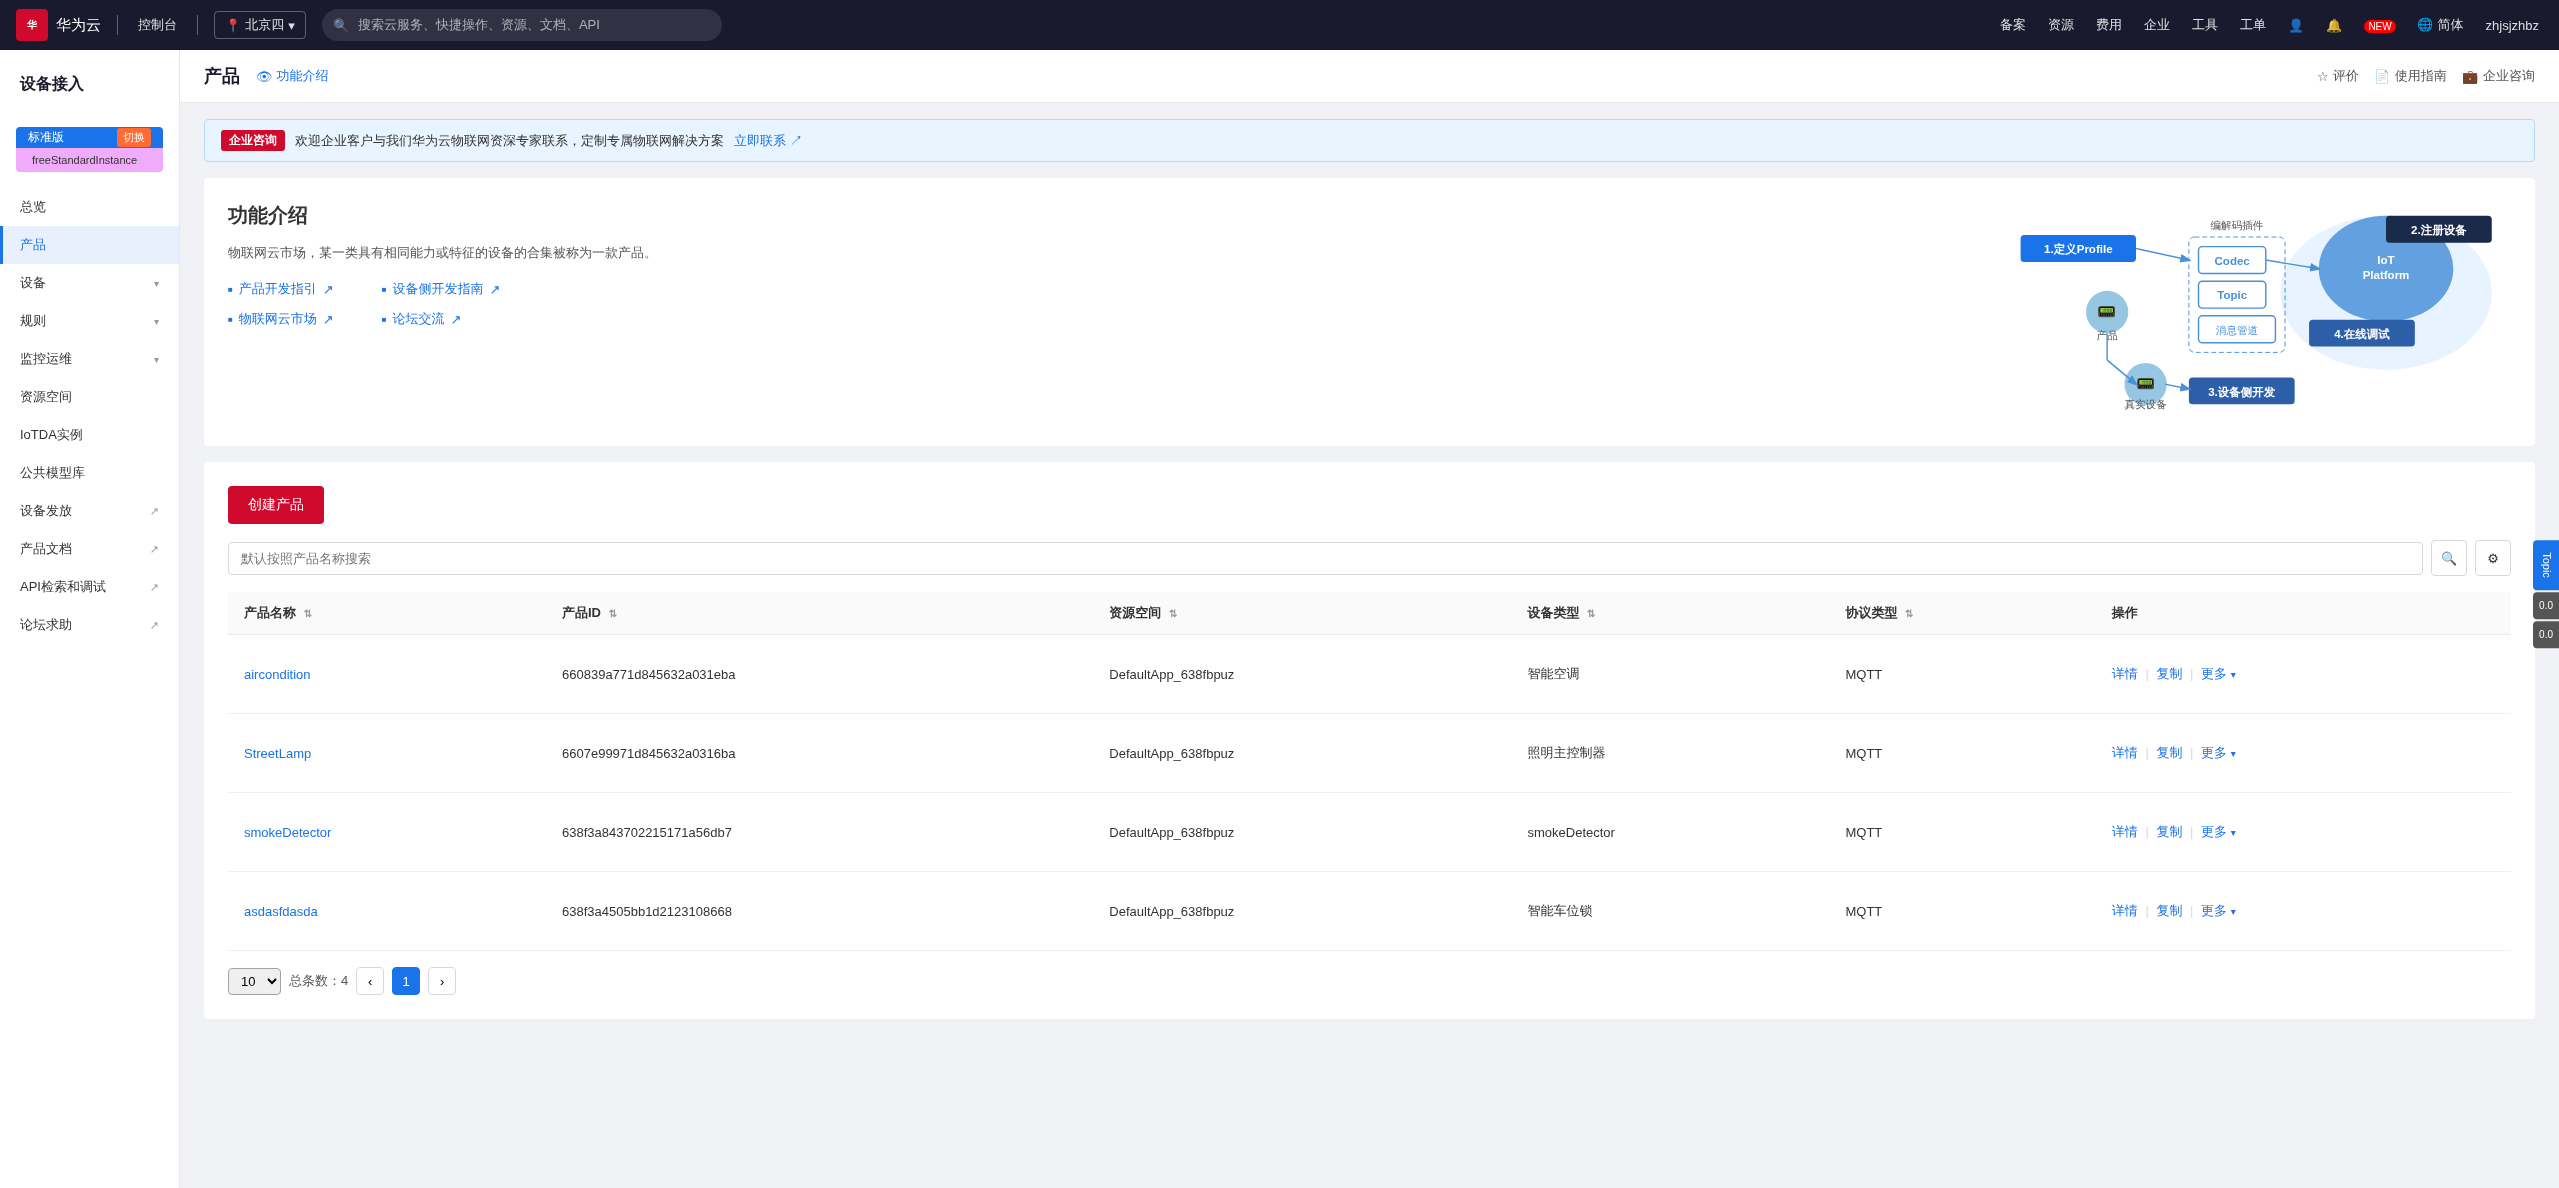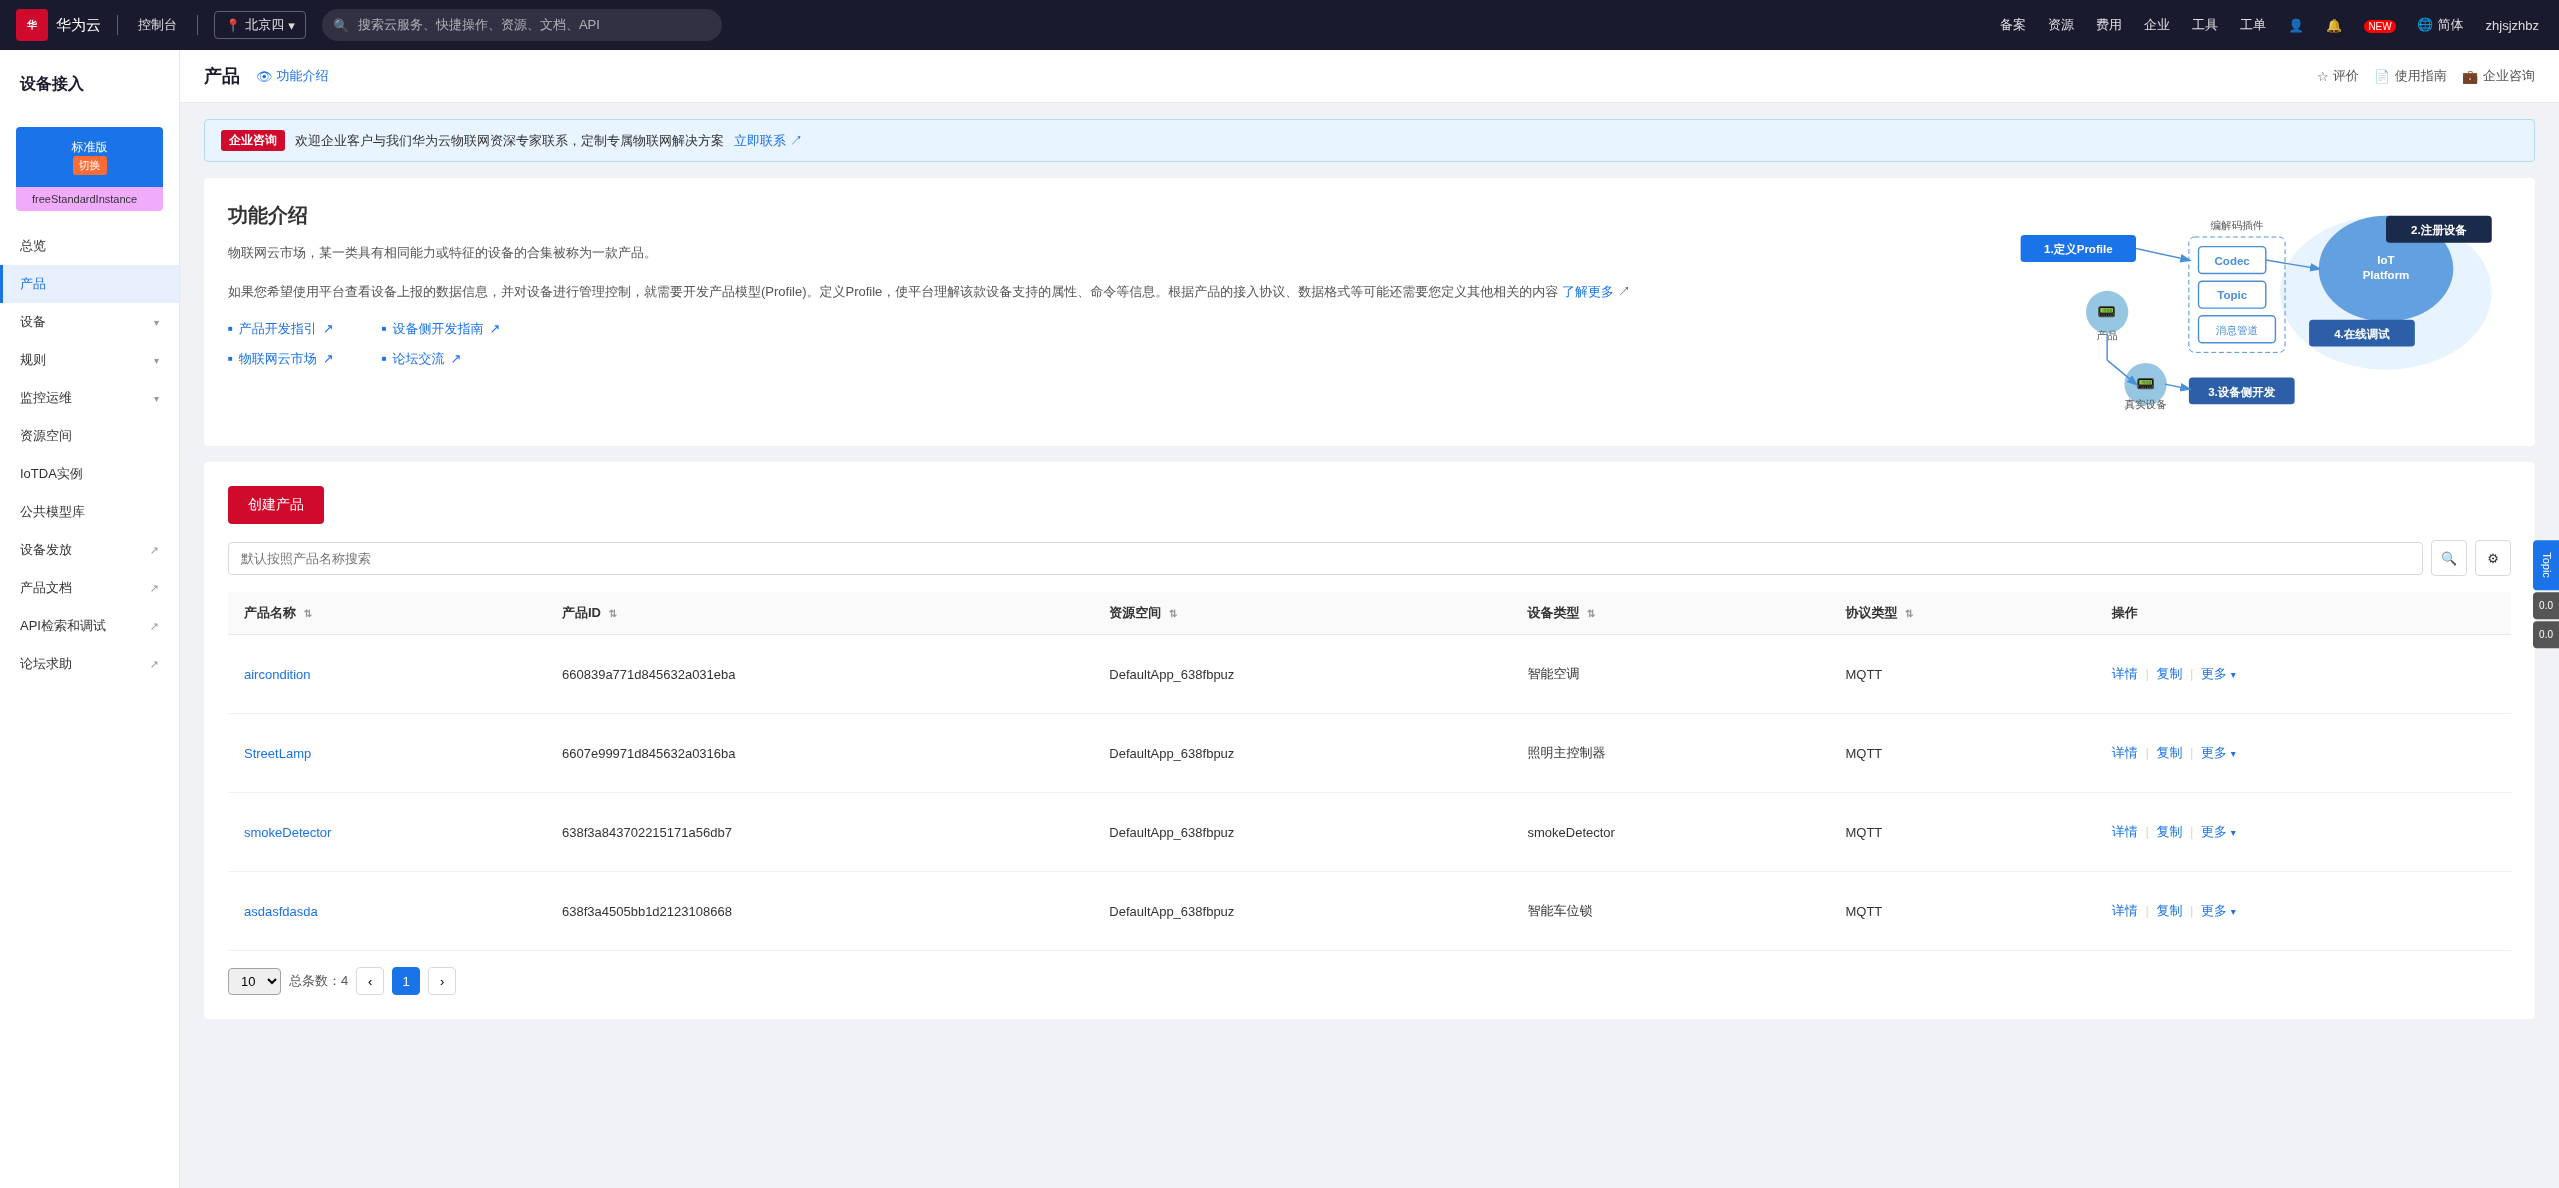--- a/index.html
+++ b/index.html
@@ -26,21 +26,21 @@
     
     .layout { display: flex; margin-top: 50px; min-height: calc(100vh - 50px); }
 
     
     .sidebar { width: 180px; background: #fff; border-right: 1px solid #e8e8e8; padding: 16px 0; flex-shrink: 0; position: fixed; top: 50px; bottom: 0; overflow-y: auto; }
     .sidebar-title { font-size: 16px; font-weight: 600; padding: 8px 20px 16px; color: #1a1a2e; }
     .sidebar-item { display: flex; align-items: center; justify-content: space-between; padding: 10px 20px; cursor: pointer; color: #333; font-size: 13px; }
     .sidebar-item.active { color: #1a73e8; border-left: 3px solid #1a73e8; background: #e8f0fe; padding-left: 17px; }
     .sidebar-item .arrow { color: #999; font-size: 10px; }
     .sidebar-version { margin: 16px; }
-    .version-box { background: #1a73e8; color: #fff; border-radius: 4px 4px 0 0; padding: 12px 12px; font-size: 12px; display: flex; align-items: center; justify-content: space-between; flex-direction: column; }
+    .version-box { background: #1a73e8; color: #fff; border-radius: 4px 4px 0 0; padding: 1px 12px; font-size: 12px; display: flex; align-items: center; justify-content: space-between; }
     .version-switch { background: #ff6b35; border-radius: 3px; padding: 2px 6px; font-size: 11px; cursor: pointer; }
     .version-id { background: #f0abfc; color: #333; border-radius: 0 0 4px 4px; padding: 6px 16px; font-size: 11px; }
     .sidebar-ext-item { display: flex; align-items: center; justify-content: space-between; padding: 10px 20px; cursor: pointer; color: #333; font-size: 13px; }
     .ext-icon { color: #999; font-size: 11px; }
 
     
     .main-content { margin-left: 180px; flex: 1; padding: 0; }
 
     
     .page-header { background: #fff; padding: 14px 24px; display: flex; align-items: center; justify-content: space-between; border-bottom: 1px solid #e8e8e8; }
@@ -227,25 +227,20 @@
       <span class="banner-link">
         <span>立即联系</span>
         <span> ↗</span>
       </span>
     </div>
 
     <div class="func-section">
       <div class="func-text">
         <div class="func-title">功能介绍</div>
         <div class="func-desc">物联网云市场，某一类具有相同能力或特征的设备的合集被称为一款产品。</div>
-        <div class="func-desc">
-          <span>如果您希望使用平台查看设备上报的数据信息，并对设备进行管理控制，就需要开发产品模型(Profile)。定义Profile，使平台理解该款设备支持的属性、命令等信息。根据产品的接入协议、数据格式等可能还需要您定义其他相关的内容</span>
-          <span class="action-link">了解更多</span>
-          <span> ↗</span>
-        </div>
         <div class="func-links">
           <div class="func-link-group">
             <span class="func-link">
               <span>产品开发指引</span>
               <span>↗</span>
             </span>
             <span class="func-link">
               <span>物联网云市场</span>
               <span>↗</span>
             </span>

